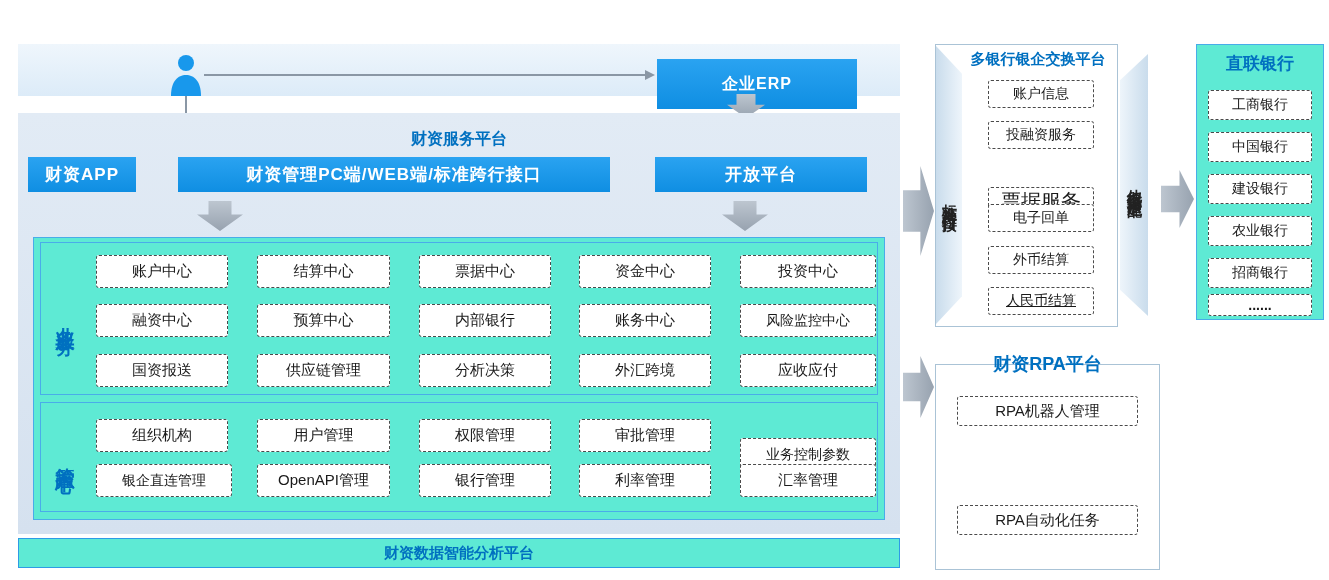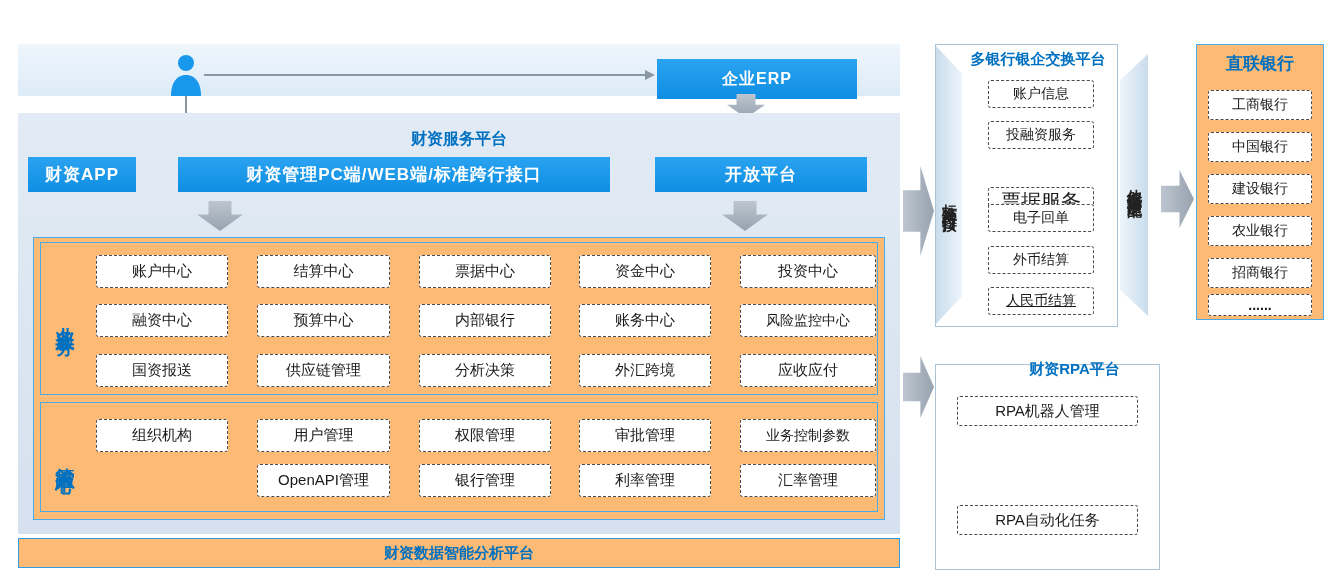--- a/index.html
+++ b/index.html
@@ -4,21 +4,21 @@
 <style>
   * { margin:0; padding:0; box-sizing:border-box; }
   body { font-family:"Liberation Sans","DejaVu Sans",sans-serif; background:#fff; }
   .stage { position:relative; width:1329px; height:580px; background:#fff; overflow:hidden; }
   .abs { position:absolute; }
   .blue-btn { position:absolute; background:linear-gradient(180deg,#2aa3f1,#0f8ee2); color:#fff; font-weight:bold;
               display:flex; align-items:center; justify-content:center; letter-spacing:1px; }
   .ibox { position:absolute; background:#fff; border:1.6px dashed #4a4a4a; border-radius:3px;
           display:flex; align-items:center; justify-content:center; font-size:15px; color:#1a1a1a; white-space:nowrap; }
   .vtext { writing-mode:vertical-rl; text-orientation:upright; display:flex; align-items:center; justify-content:center; }
-  .sec { position:absolute; background:#fdba74; border:1.5px solid #49ace9;font-family:Liberation Serif, serif; }
+  .sec { position:absolute; background:#5eead4; border:1.5px solid #49ace9;font-family:Liberation Serif, serif; }
   .ba-down { position:absolute; background:linear-gradient(180deg,#bdc6d0,#97a2af);
              clip-path:polygon(25% 0,75% 0,75% 45%,100% 45%,50% 100%,0 45%,25% 45%); }
   .ba-right { position:absolute; background:linear-gradient(90deg,#bdc6d0,#97a2af);
               clip-path:polygon(0 27%,56% 27%,56% 0,100% 50%,56% 100%,56% 73%,0 73%); }
   .line { position:absolute; background:#8a97a5; }
   .tri-r { position:absolute; width:0; height:0; border-left:10px solid #8a97a5;
            border-top:5px solid transparent; border-bottom:5px solid transparent; }
   .tri-d { position:absolute; width:0; height:0; border-top:9px solid #8a97a5;
            border-left:5px solid transparent; border-right:5px solid transparent; }
   .ptitle { position:absolute; color:#0070c0; font-weight:bold; text-align:center; }
@@ -34,21 +34,21 @@
   <div class="abs" style="left:168px;top:54px;width:36px;height:42px;">
     <svg width="36" height="42" viewBox="0 0 36 42">
       <circle cx="18" cy="9" r="8" fill="#1898ec"></circle>
       <path d="M3 42 C3 27 10 21 18 21 C26 21 33 27 33 42 Z" fill="#1898ec"></path>
     </svg>
   </div>
 
   <div class="line" style="left:204px;top:74px;width:441px;height:2px;"></div>
   <div class="tri-r" style="left:645px;top:70px;"></div>
 
-  <div class="blue-btn" style="left:657px;top:59px;width:200px;height:40px;font-size:16px;">企业ERP</div>
+  <div class="blue-btn" style="left:657px;top:59px;width:200px;height:50px;font-size:16px;">企业ERP</div>
 
   <div class="ba-down" style="left:727px;top:94px;width:38px;height:24px;"></div>
 
   <div class="line" style="left:185px;top:96px;width:2px;height:44px;"></div>
   <div class="line" style="left:82px;top:139px;width:313px;height:2px;"></div>
   <div class="line" style="left:82px;top:139px;width:2px;height:10px;"></div>
   <div class="line" style="left:393px;top:139px;width:2px;height:10px;"></div>
   <div class="tri-d" style="left:78px;top:148px;"></div>
   <div class="tri-d" style="left:389px;top:148px;"></div>
 
@@ -85,22 +85,23 @@
   <div class="ibox" style="left:579px;top:354px;width:132px;height:33px;">外汇跨境</div>
   <div class="ibox" style="left:740px;top:354px;width:136px;height:33px;">应收应付</div>
 
   <div class="sec" style="left:40px;top:402px;width:838px;height:110px;"></div>
   <div class="vtext abs" style="left:50px;top:408px;width:30px;height:98px;color:#0070c0;font-weight:bold;font-size:19px;letter-spacing:2px;">管控中心</div>
 
   <div class="ibox" style="left:96px;top:419px;width:132px;height:33px;">组织机构</div>
   <div class="ibox" style="left:257px;top:419px;width:133px;height:33px;">用户管理</div>
   <div class="ibox" style="left:419px;top:419px;width:132px;height:33px;">权限管理</div>
   <div class="ibox" style="left:579px;top:419px;width:132px;height:33px;">审批管理</div>
-  <div class="ibox" style="left:740px;top:419px;width:136px;height:33px;font-size:14px;">业务控制参数</div>
+  <div class="ibox" style="left:740px;top:438px;width:136px;height:33px;font-size:14px;">业务控制参数</div>
 
+  <div class="ibox" style="left:96px;top:464px;width:136px;height:33px;font-size:14px;">银企直连管理</div>
   <div class="ibox" style="left:257px;top:464px;width:133px;height:33px;">OpenAPI管理</div>
   <div class="ibox" style="left:419px;top:464px;width:132px;height:33px;">银行管理</div>
   <div class="ibox" style="left:579px;top:464px;width:132px;height:33px;">利率管理</div>
   <div class="ibox" style="left:740px;top:464px;width:136px;height:33px;">汇率管理</div>
 
   <div class="sec" style="left:18px;top:538px;width:882px;height:30px;border:1.5px solid #2e9be6;display:flex;align-items:center;justify-content:center;">
     <span class="ptitle" style="position:static;font-size:15px;">财资数据智能分析平台</span>
   </div>
 
   <div class="ba-right" style="left:903px;top:166px;width:31px;height:90px;"></div>
@@ -124,17 +125,17 @@
   <div class="sec" style="left:1196px;top:44px;width:128px;height:276px;"></div>
   <div class="ptitle" style="left:1196px;top:52px;width:128px;font-size:17px;">直联银行</div>
   <div class="ibox" style="left:1208px;top:90px;width:104px;height:30px;font-size:14px;">工商银行</div>
   <div class="ibox" style="left:1208px;top:132px;width:104px;height:30px;font-size:14px;">中国银行</div>
   <div class="ibox" style="left:1208px;top:174px;width:104px;height:30px;font-size:14px;">建设银行</div>
   <div class="ibox" style="left:1208px;top:216px;width:104px;height:30px;font-size:14px;">农业银行</div>
   <div class="ibox" style="left:1208px;top:258px;width:104px;height:30px;font-size:14px;">招商银行</div>
   <div class="ibox" style="left:1208px;top:294px;width:104px;height:22px;font-size:14px;font-weight:bold;">......</div>
 
   <div class="abs" style="left:935px;top:364px;width:225px;height:206px;background:#fff;border:1px solid #aac3d6;"></div>
-  <div class="ptitle" style="left:935px;top:360px;width:225px;font-size:15px;margin-left:27px;">财资RPA平台</div>
+  <div class="ptitle" style="left:935px;top:352px;width:225px;font-size:18px;">财资RPA平台</div>
   <div class="ibox" style="left:957px;top:396px;width:181px;height:30px;">RPA机器人管理</div>
   <div class="ibox" style="left:957px;top:505px;width:181px;height:30px;">RPA自动化任务</div>
 
 </div>
 
 </body></html>

